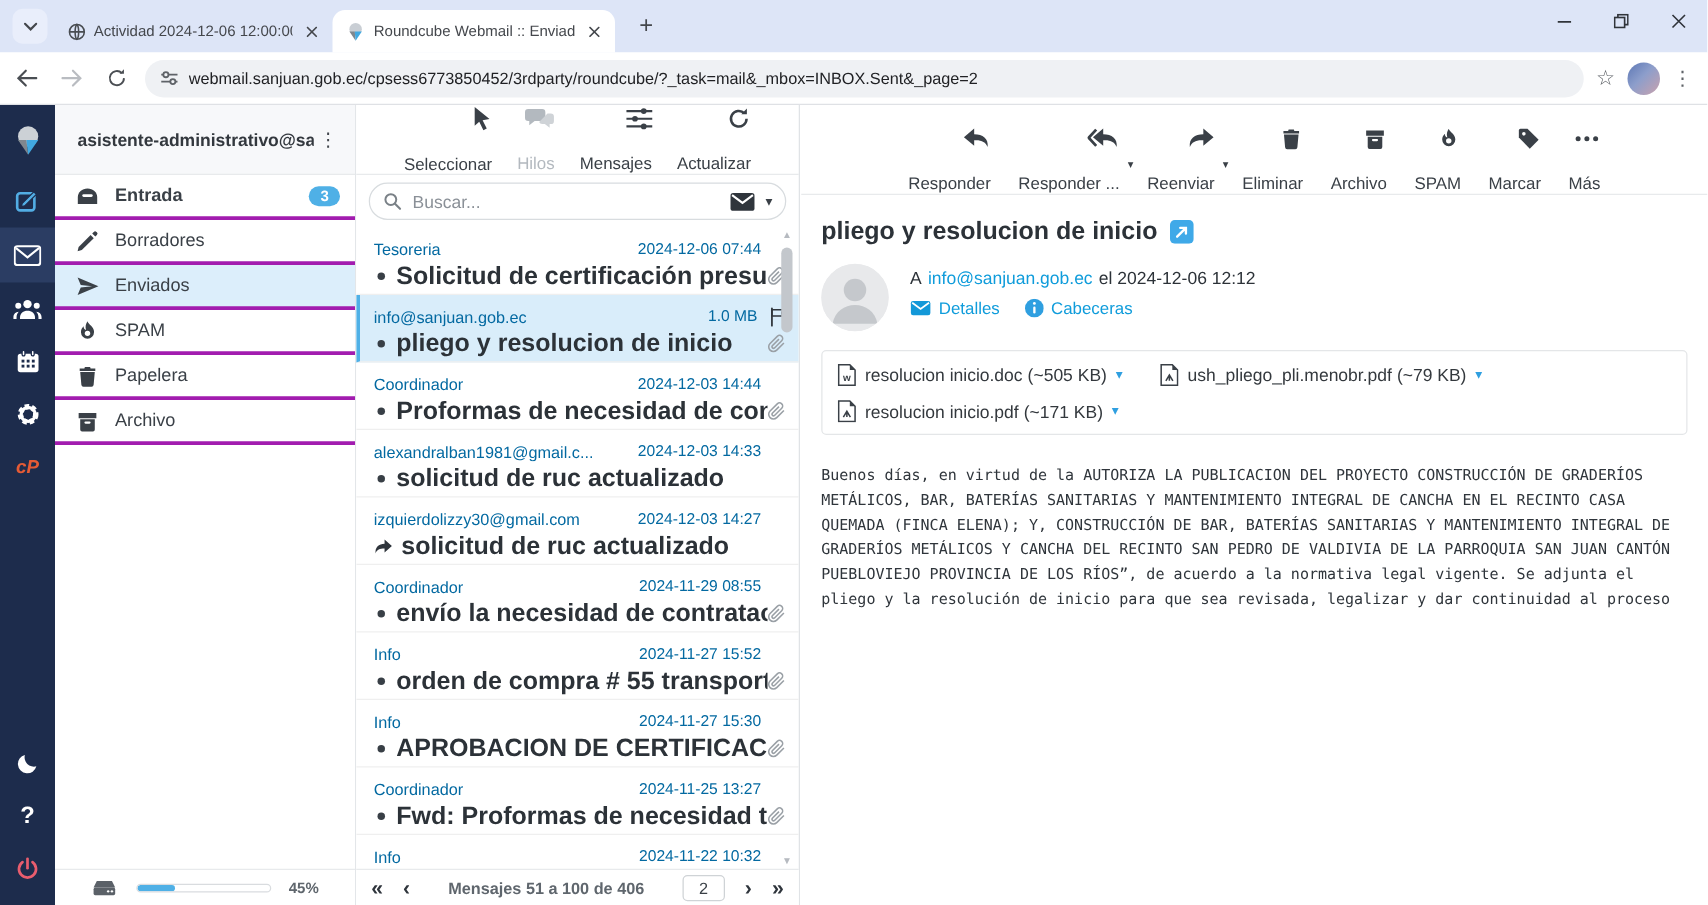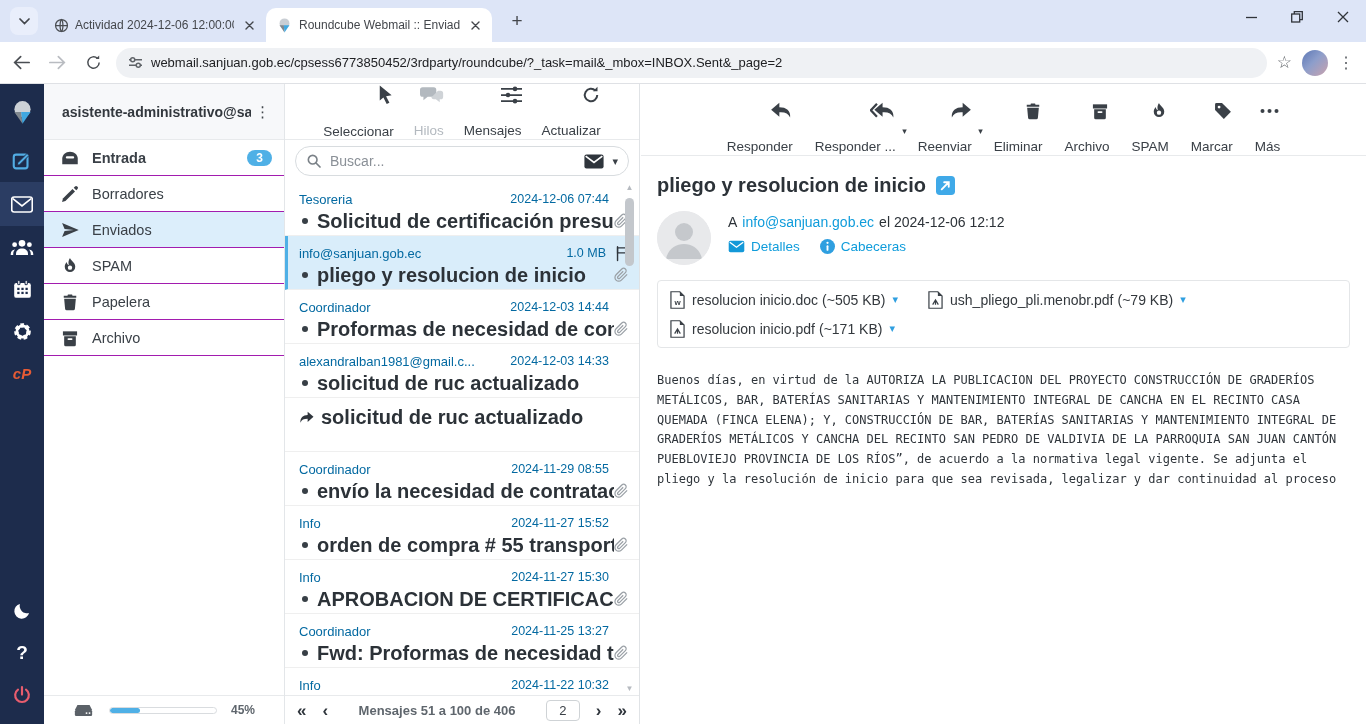--- a/index.html
+++ b/index.html
@@ -38,21 +38,21 @@
   .rail-item.selected { background:#2b3d63; height:44px; }
   .rail-spacer { flex:1; }
   .cp-logo { color:#e65b35; font-size:15px; font-weight:bold; font-style:italic; }
   .help-glyph { color:#fff; font-size:19px; font-weight:bold; }
 
   
   .folderpanel { position:absolute; left:44px; top:0; width:241px; height:640px; background:#fff; border-right:1px solid #e3e6e9; }
   .account { height:56px; background:#f7f8fa; border-bottom:1px solid #e8eaec; display:flex; align-items:center; padding:0 10px 0 18px; }
   .account .email { flex:1; font-size:14px; font-weight:bold; color:#33383e; white-space:nowrap; overflow:hidden; }
   .account .kebab { font-size:15px; color:#41464c; padding:0 4px; }
-  .folder { height:36px; display:flex; align-items:center; padding:0 12px 0 16px; border-bottom:1px solid #a21caf; font-size:14.5px; color:#3a4047; }
+  .folder { height:36px; display:flex; align-items:center; padding:0 12px 0 16px; border-bottom:3px solid #a21caf; font-size:14.5px; color:#3a4047; }
   .folder.selected { background:#dceefb; }
   .folder.bold .flabel { font-weight:bold; }
   .folder .ficon { width:20px; height:20px; margin-right:12px; position:relative; }
   .folder .fi { display:none; position:absolute; left:0; top:0; }
   .folder.inbox  .fi-inbox,
   .folder.pencil .fi-pencil,
   .folder.send   .fi-send,
   .folder.fire   .fi-fire,
   .folder.trash  .fi-trash,
   .folder.archive .fi-archive { display:block; }
@@ -503,20 +503,25 @@
 
               <span class="subject">solicitud de ruc actualizado</span>
               <span class="clipwrap">
                 <svg width="15" height="16" viewBox="0 0 24 24">
                   <path d="M21 11l-9.2 9.2a6 6 0 0 1-8.5-8.5l9.2-9.2a4 4 0 0 1 5.7 5.7l-9.2 9.2a2 2 0 0 1-2.8-2.8l8.5-8.5" fill="none" stroke="#9aa0a6" stroke-width="2"></path>
                 </svg>
               </span>
             </div>
           </div>
           <div class="msg forwarded">
+            <div class="m1">
+              <span class="sender">izquierdolizzy30@gmail.com</span>
+              <span class="meta">2024-12-03 14:27</span>
+
+            </div>
             <div class="m2">
 
               <svg class="fwd" width="16" height="13" viewBox="0 0 24 20">
                 <path d="M13 1l9 8-9 8v-5C7 12 3.5 13.5 2 18 1 10 6 6.5 13 6z" fill="#2f353c"></path>
               </svg>
               <span class="subject">solicitud de ruc actualizado</span>
               <span class="clipwrap">
                 <svg width="15" height="16" viewBox="0 0 24 24">
                   <path d="M21 11l-9.2 9.2a6 6 0 0 1-8.5-8.5l9.2-9.2a4 4 0 0 1 5.7 5.7l-9.2 9.2a2 2 0 0 1-2.8-2.8l8.5-8.5" fill="none" stroke="#9aa0a6" stroke-width="2"></path>
                 </svg>

